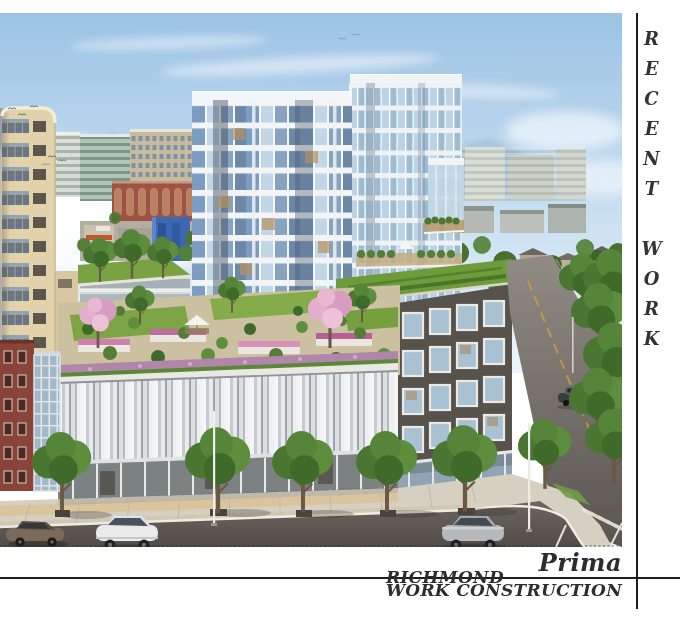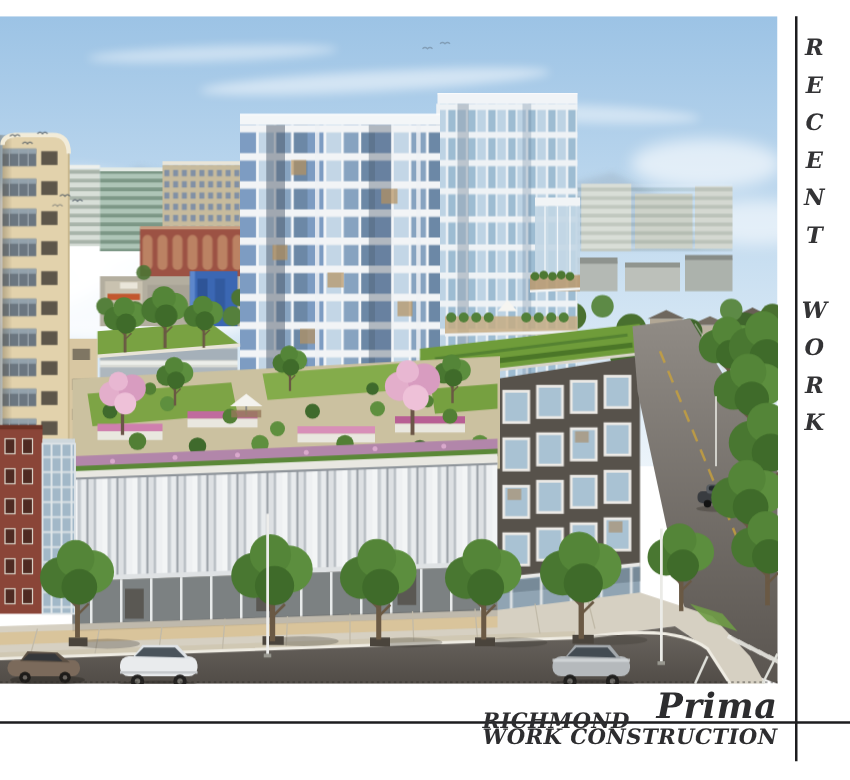--- a/index.html
+++ b/index.html
@@ -7,21 +7,21 @@
         font-family:"DejaVu Serif", serif;}
   .artwork{position:absolute;left:0;top:13px;width:622px;height:534px;margin:0;}
   .artwork svg{display:block;}
   .vrule{position:absolute;left:636px;top:13px;width:2px;height:596px;background:#1d1d1f;}
   .hrule{position:absolute;left:0;top:577px;width:680px;height:2px;background:#1d1d1f;}
   .vlabel{position:absolute;left:641px;top:28px;height:320px;
           writing-mode:vertical-rl;text-orientation:upright;
           font-style:italic;font-weight:700;font-size:18px;letter-spacing:9px;
           color:#333335;white-space:pre;}
   .project-name{position:absolute;right:58px;top:548px;
-          font-style:italic;font-weight:600;font-size:28px;color:#2d2d2f;letter-spacing:.5px;}
+          font-style:italic;font-weight:600;font-size:24px;color:#2d2d2f;letter-spacing:.5px;}
   .credits{position:absolute;right:58px;top:571px;text-align:left;
           font-style:italic;font-weight:700;font-size:17px;line-height:13px;
           color:#2d2d2f;letter-spacing:.3px;}
 </style>
 </head>
 <body>
 
 <div class="page">
 
   <figure class="artwork">

